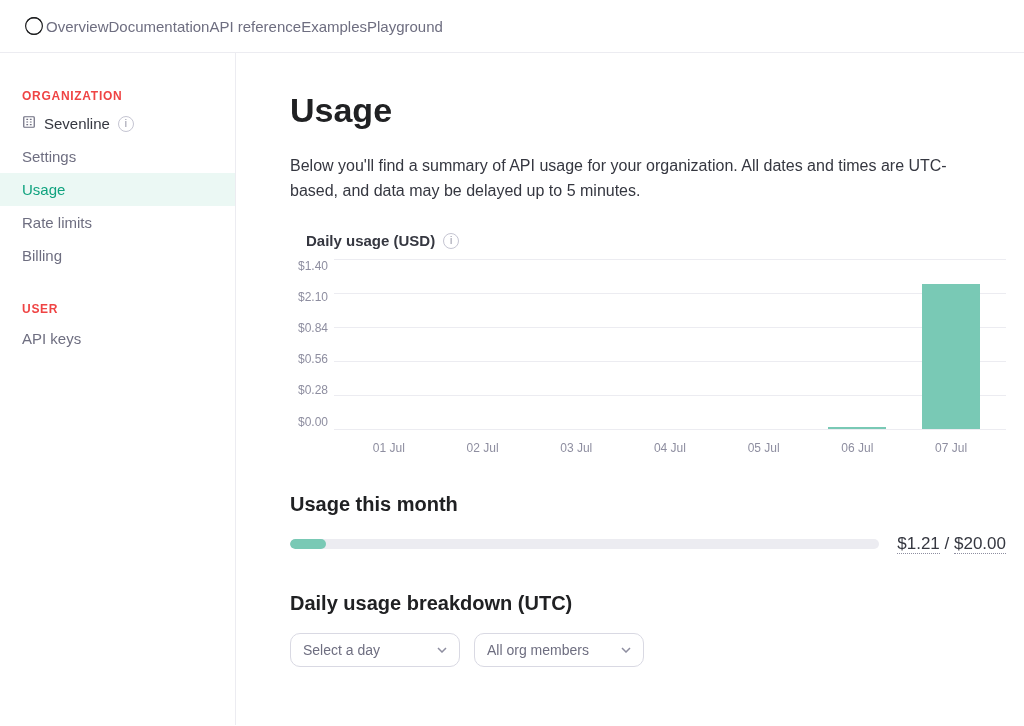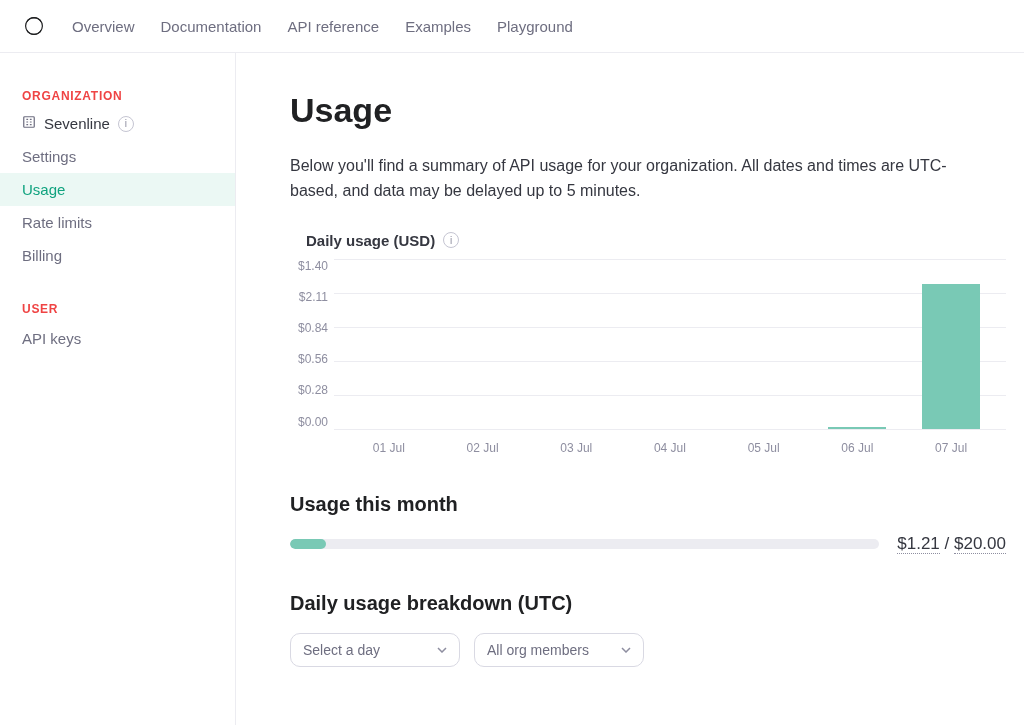--- a/index.html
+++ b/index.html
@@ -5,21 +5,20 @@
   * { box-sizing: border-box; margin: 0; padding: 0; }
   body {
     font-family: -apple-system, BlinkMacSystemFont, "Segoe UI", Helvetica, Arial, sans-serif;
     color: #202123;
     background: #fff;
     font-size: 14px;
   }
   .topnav {
     display: flex;
     align-items: center;
-    gap: 26px;
     padding: 14px 22px;
     border-bottom: 1px solid #ececf1;
   }
   .logo {
     width: 24px; height: 24px;
     display: flex; align-items: center; justify-content: center;
   }
   .topnav a {
     color: #6e6e80;
     text-decoration: none;
@@ -120,21 +119,21 @@
     letter-spacing: 0.04em;
     color: #8e8ea0;
     border-radius: 4px;
     cursor: pointer;
   }
   .toggle-btn.active {
     background: #ececf1;
     color: #565869;
   }
   .chart-title-row {
-    display: flex; align-items: center; gap: 8px;
+    display: flex; align-items: flex-end; gap: 8px;
     padding-left: 16px;
     margin-bottom: 10px;
   }
   .chart-title {
     font-size: 15px;
     font-weight: 600;
     color: #353740;
   }
   .chart-wrap {
     display: flex;
@@ -284,21 +283,21 @@
 
 
     <div class="chart-title-row">
       <span class="chart-title">Daily usage (USD)</span>
       <span class="info-circ">i</span>
     </div>
 
     <div class="chart-wrap">
       <div class="y-axis">
         <span>$1.40</span>
-        <span>$2.11</span>
+        <span>$2.10</span>
         <span>$0.84</span>
         <span>$0.56</span>
         <span>$0.28</span>
         <span>$0.00</span>
       </div>
       <div class="plot">
         <div class="gridline" style="top:20%"></div>
         <div class="gridline" style="top:40%"></div>
         <div class="gridline" style="top:60%"></div>
         <div class="gridline" style="top:80%"></div>

